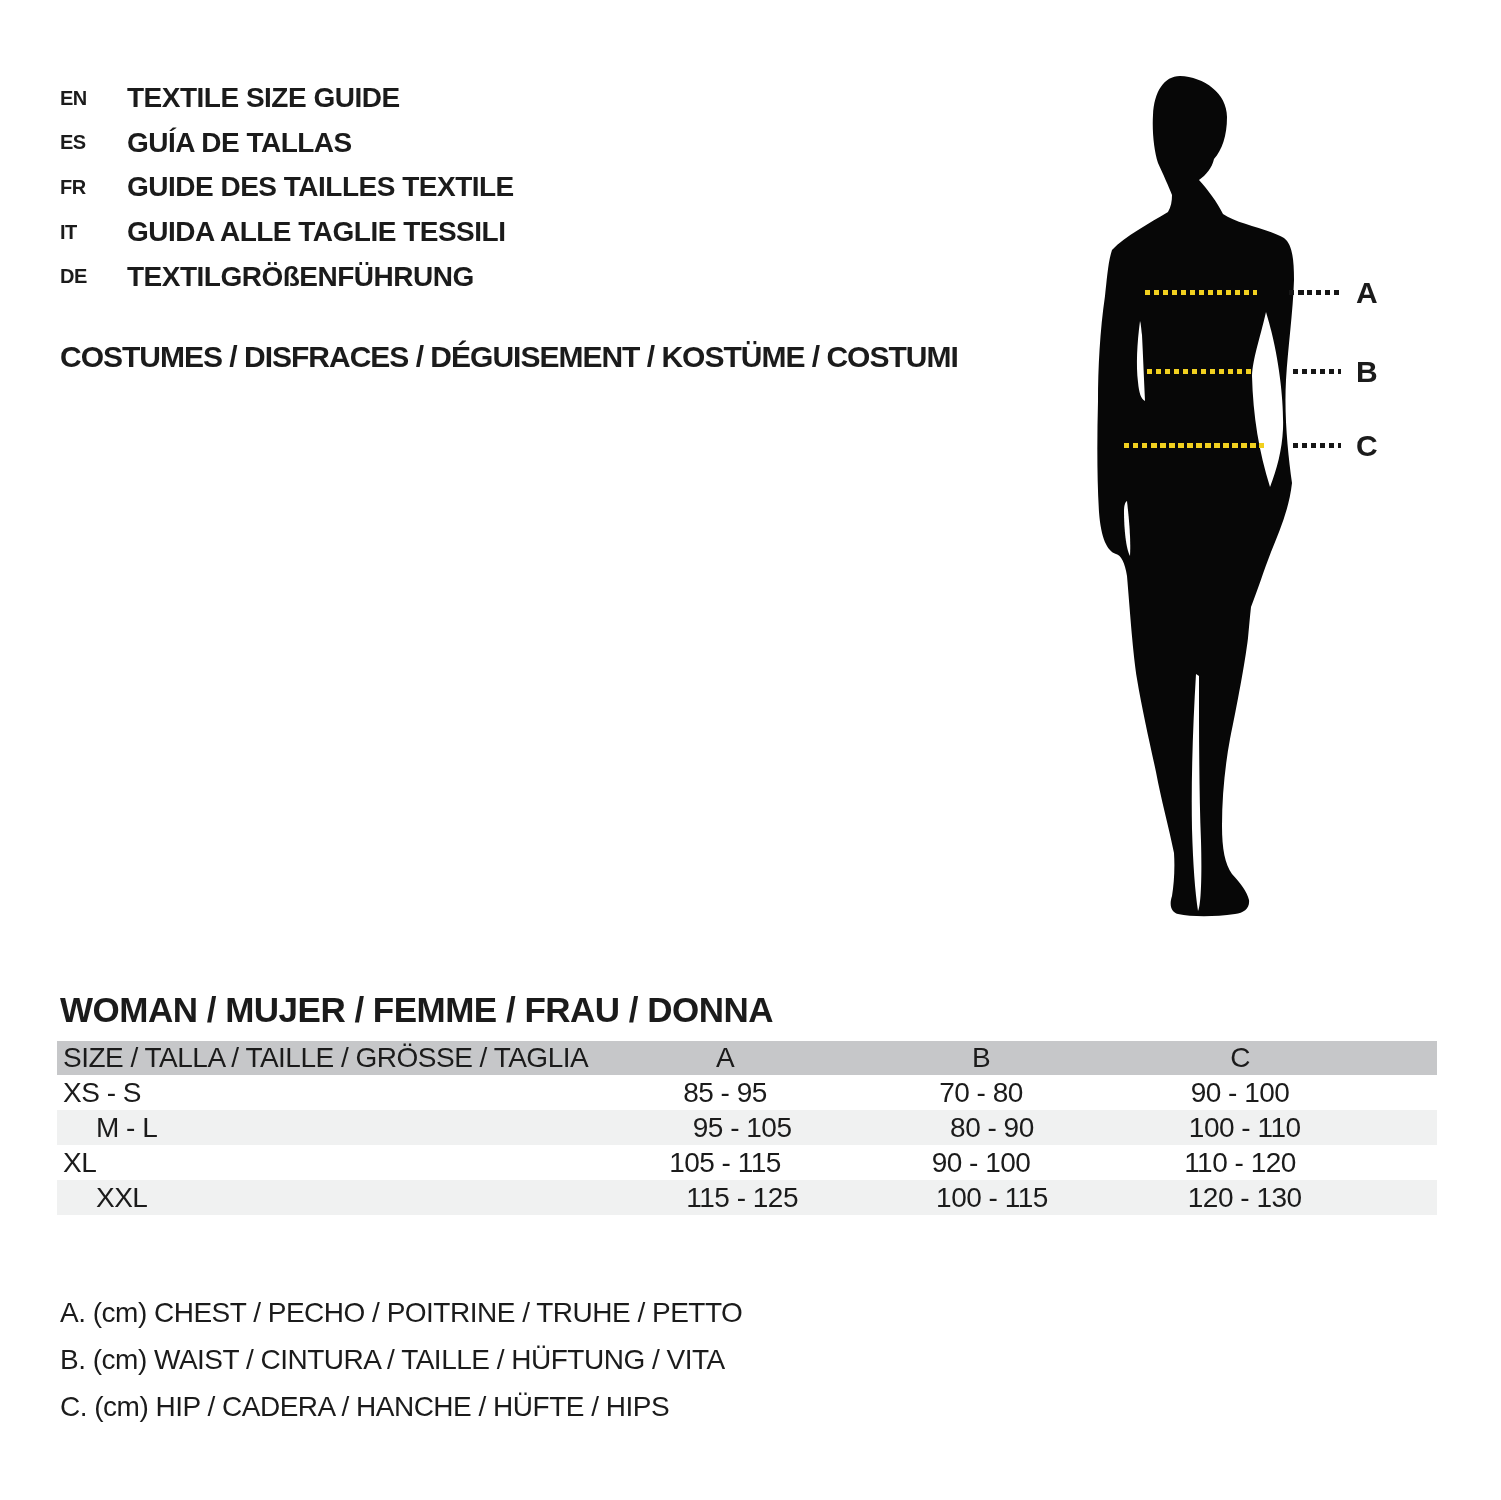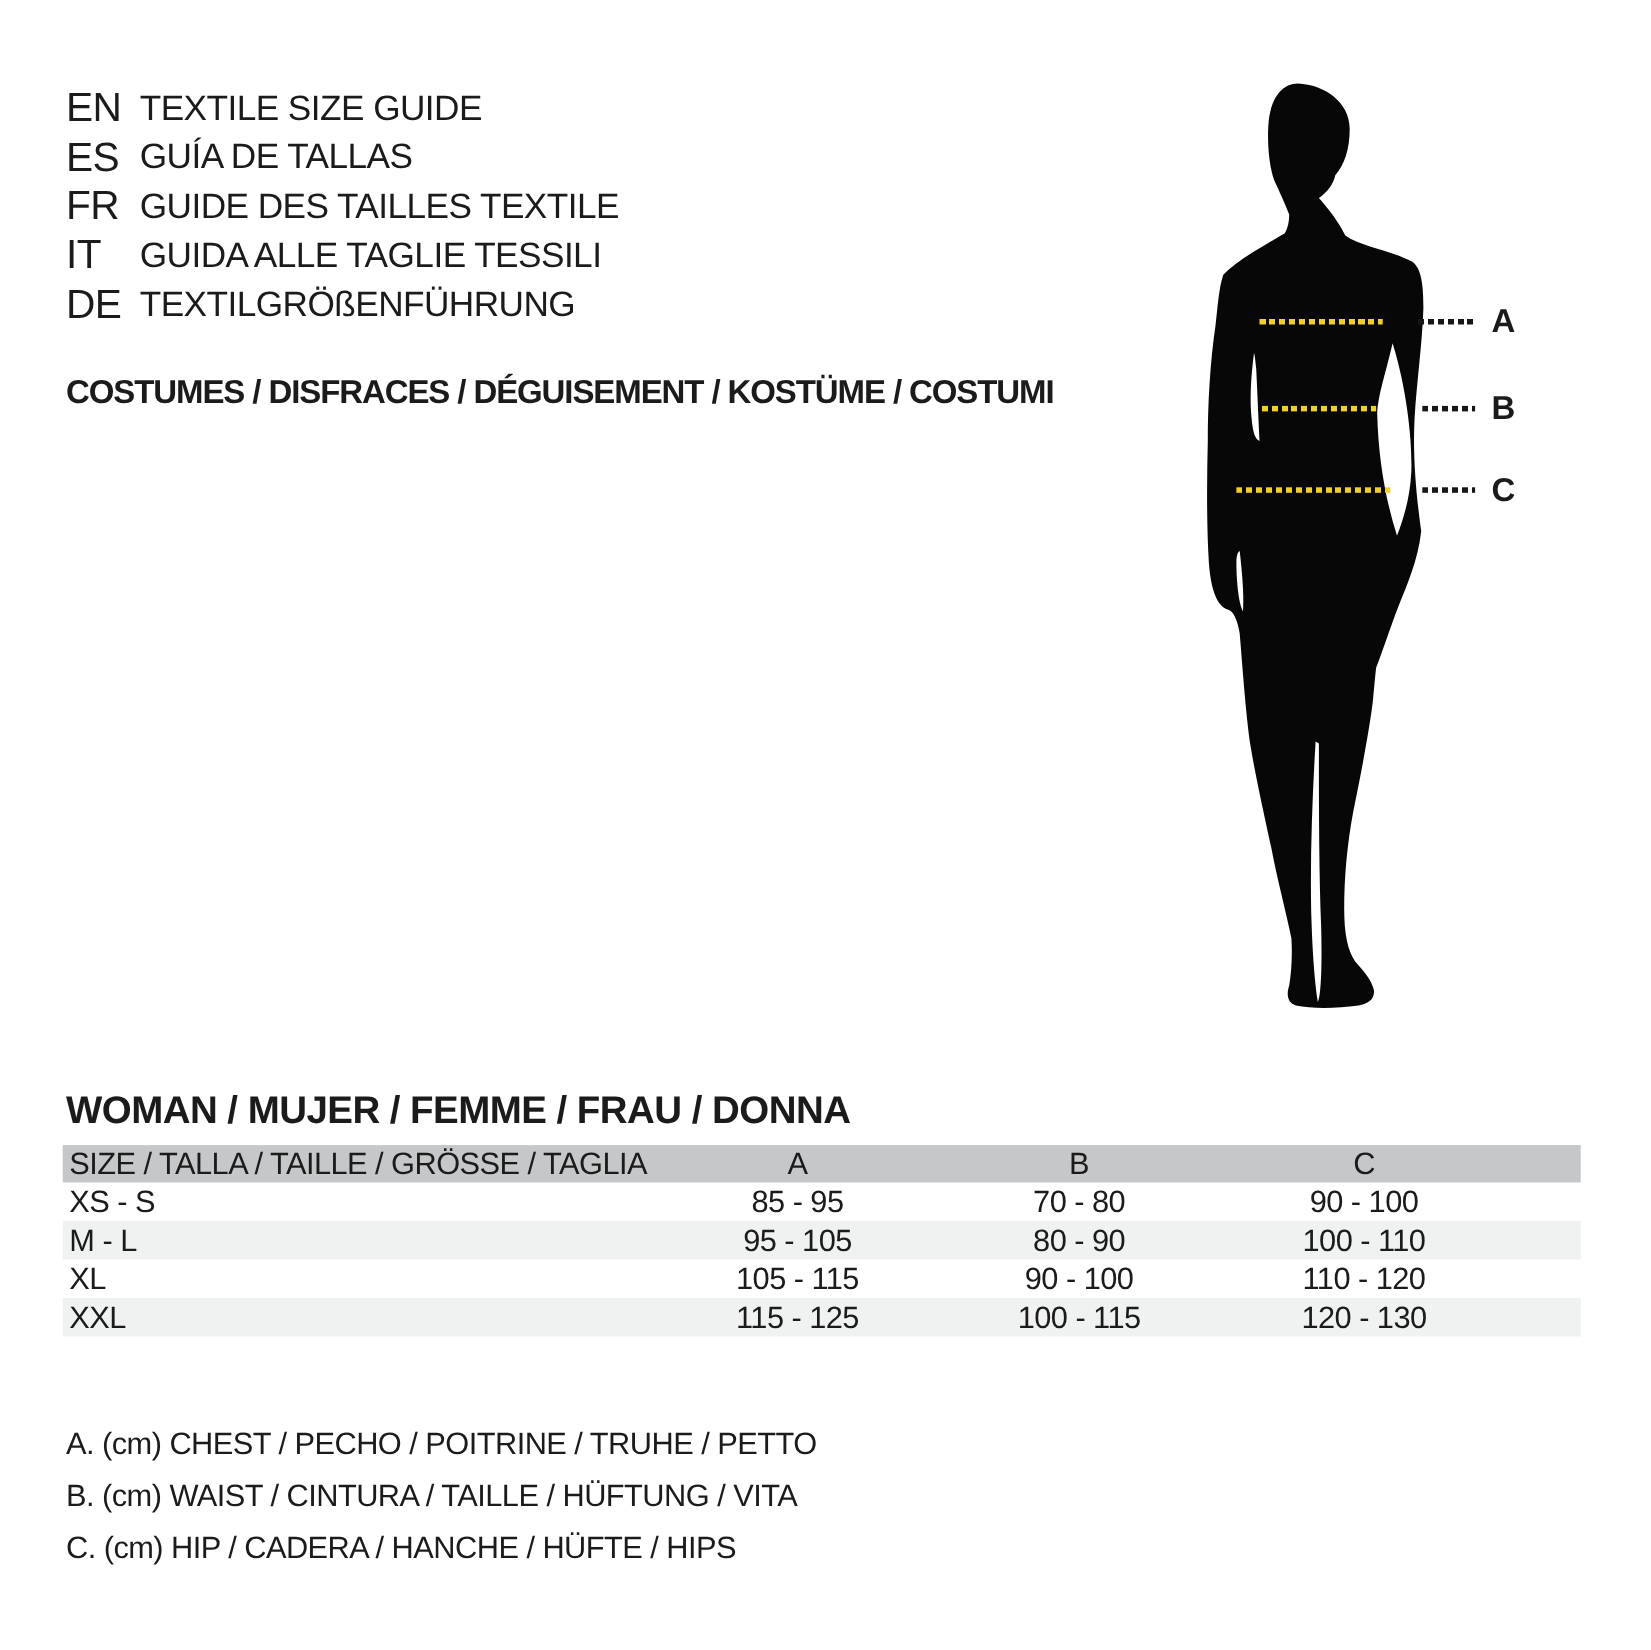--- a/index.html
+++ b/index.html
@@ -16,22 +16,22 @@
     width:1501px;height:1500px;
     background:#ffffff;
     font-family:"Liberation Sans","DejaVu Sans",sans-serif;
     color:var(--ink);
     overflow:hidden;
   }
 
   
   .lang-block{position:absolute;left:60px;top:76px;}
   .lang-row{display:flex;height:44.6px;align-items:center;}
-  .lang-code{width:67px;font-size:37px;font-weight:400;letter-spacing:-0.5px;}
-  .lang-label{font-size:32px;font-weight:400;letter-spacing:-0.5px;white-space:nowrap;}
+  .lang-code{width:67px;font-size:20px;font-weight:700;letter-spacing:-0.5px;}
+  .lang-label{font-size:28px;font-weight:700;letter-spacing:-0.5px;white-space:nowrap;}
 
   
   .costumes{
     position:absolute;left:60px;top:340px;
     font-size:30px;font-weight:700;letter-spacing:-1px;white-space:nowrap;
   }
 
   
   .figure-svg{position:absolute;left:1080px;top:60px;width:260px;height:880px;}
   .mline{position:absolute;height:5px;}
@@ -51,21 +51,21 @@
   
   .woman-heading{
     position:absolute;left:60px;top:990px;
     font-size:35px;font-weight:700;letter-spacing:-0.5px;white-space:nowrap;
   }
 
   
   .size-table{position:absolute;left:57px;top:1041px;width:1380px;font-size:28px;letter-spacing:-0.5px;}
   .trow{display:flex;height:35px;align-items:center;}
   .trow.thead{height:34px;background:var(--table-header-bg);}
-  .trow.alt{background:var(--table-row-alt-bg);}
+  .trow.alt{background:var(--table-row-alt-bg);padding-left:33px;}
   .tc-size{width:540px;padding-left:6px;text-align:left;white-space:nowrap;}
   .tc-a{width:256px;text-align:center;}
   .tc-b{width:256px;text-align:center;}
   .tc-c{width:262px;text-align:center;}
   .tc-fill{width:66px;}
 
   
   .legend-block{position:absolute;left:60px;top:1290px;}
   .legend-row{height:46.8px;display:flex;align-items:center;font-size:28px;letter-spacing:-0.5px;white-space:nowrap;}
 </style>

